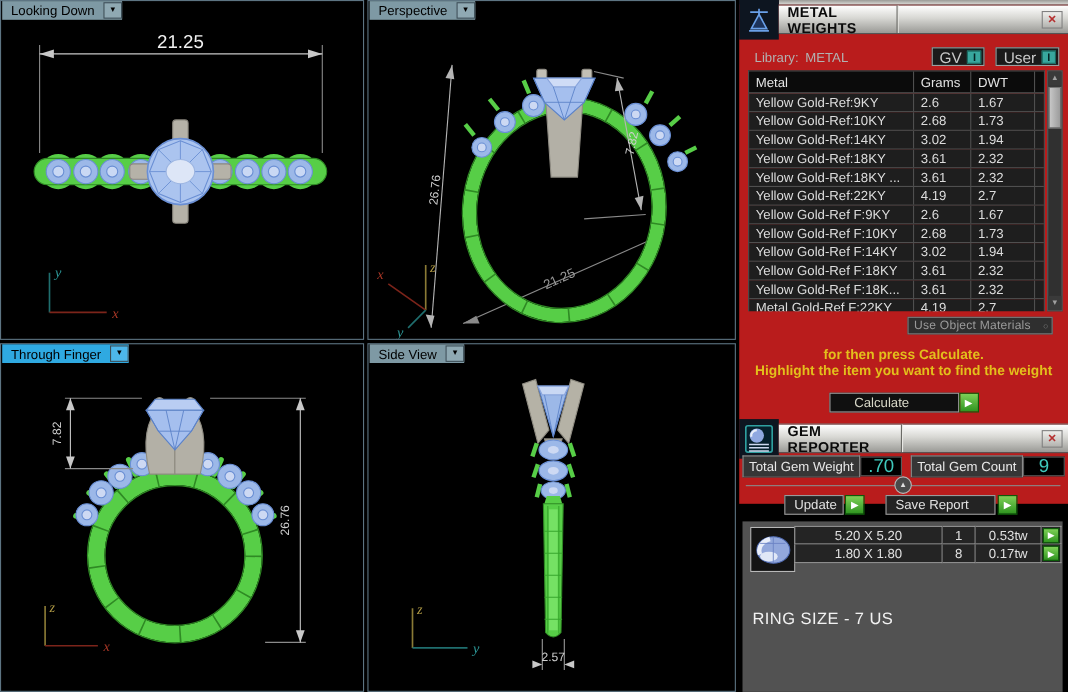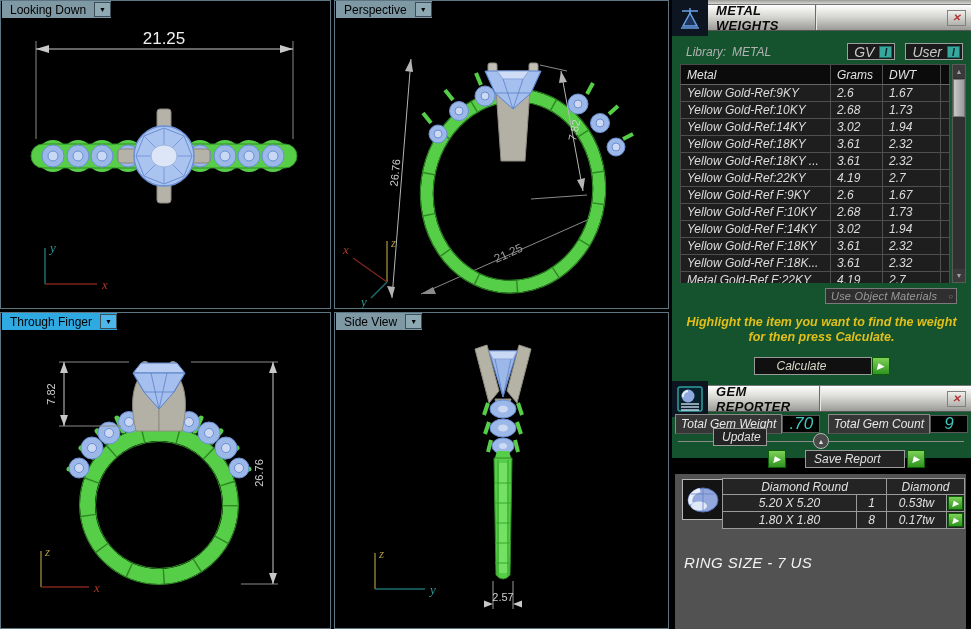--- a/index.html
+++ b/index.html
@@ -20,21 +20,21 @@
   .vp-tab.active { background:#2fa9e1; }
   .vp-tab .dd { width:17px; height:15px; margin-left:8px; display:flex; align-items:center;
                 justify-content:center; background:#8fa9b3; border:1px solid #3c4e57;
                 font-size:7px; color:#000; }
   .vp-tab.active .dd { background:#4db7ea; }
 
   .dim-text { fill:#cfcfcf; font-size:11px; font-family:"Liberation Sans",sans-serif; }
   .axis-label { font-family:"Liberation Serif",serif; font-style:italic; font-size:13px; }
 
   
-  #panel { position:absolute; left:672px; top:0; width:299px; height:458px; background:#14532d;font-style:italic; }
+  #panel { position:absolute; left:672px; top:0; width:299px; height:458px; background:#b91c1c; }
   .top-strip { position:absolute; left:36px; top:0; width:263px; height:4px;
                background:linear-gradient(#9a9a96,#d8d8d4); }
   .top-strip-icon { position:absolute; left:0; top:0; width:36px; height:4px; background:#141c28; }
 
   .p-header { position:absolute; left:36px; right:0; height:27px;
               background:linear-gradient(180deg,#ffffff 0%,#d8d8d4 45%,#9a9a96 100%);
               border-top:1px solid #777; border-bottom:1px solid #555;
               display:flex; align-items:center; }
   .p-header .title { font-size:13px; font-weight:bold; color:#0a0a0a; padding-left:8px;
                      letter-spacing:.3px; width:107px; }
@@ -108,21 +108,21 @@
   .tr-gap { flex:1; }
 
   .divider-row { position:absolute; top:441px; left:6px; right:7px; height:0;
                  border-top:1px solid #8a8a8a; }
   .div-handle { position:absolute; top:433px; left:141px; width:16px; height:16px;
                 border-radius:50%; background:#4a4a4a; border:1px solid #b8b8b8; color:#e0e0e0;
                 font-size:7px; display:flex; align-items:center; justify-content:center; }
 
   .btn-box { position:absolute; height:18px; background:#232323; border:1px solid #9a9a9a;
              color:#e0e0e0; font-size:12px; display:flex; align-items:center; padding-left:8px; }
-  #update-box { top:428px; left:41px; width:54px; }
+  #update-box { top:450px; left:41px; width:54px; }
   #update-go  { position:absolute; top:450px; left:96px; }
   #save-box   { top:450px; left:133px; width:100px; }
   #save-go    { position:absolute; top:450px; left:235px; }
 
   .lower-sec { position:absolute; top:474px; left:3px; width:291px; height:155px; background:#525252; }
   .gem-img { position:absolute; top:5px; left:7px; width:41px; height:41px; background:#131313;
              border:1px solid #b8b8b8; }
   .gem-table { position:absolute; top:4px; left:47px; width:243px; font-size:12px; color:#e0e0e0; }
   .g-row { display:flex; height:17px; }
   .g-cell { border:1px solid #9a9a9a; border-left:none; border-top:none; background:#242424;
@@ -563,22 +563,22 @@
       <div class="sc-thumb"></div>
       <div class="sc-arrow sc-down">▼</div>
     </div>
 
     <div class="use-mat">
       <span class="um-label">Use Object Materials</span>
       <span class="um-box">○</span>
     </div>
 
     <div class="hint">
+      <div>for then press Calculate.</div>
       <div>Highlight the item you want to find the weight</div>
-      <div>for then press Calculate.</div>
     </div>
 
     <div class="calc-row">
       <div class="calc-box">Calculate</div>
       <div class="go-btn">▶</div>
     </div>
 
     <div class="p-icon" id="gr-icon">
       <svg width="26" height="26" viewBox="0 0 26 26">
         <rect x="1" y="1" width="24" height="24" rx="2" fill="#06202c" stroke="#2fa0a0" stroke-width="1.5"></rect>
@@ -617,24 +617,20 @@
         <svg width="39" height="39" viewBox="0 0 39 39">
           <ellipse cx="20" cy="20" rx="15" ry="12" fill="#93a8dc" stroke="#4f6ab0"></ellipse>
           <path d="M8,24 a14,11 0 0 1 9,-14" stroke="#e9eef9" stroke-width="4" fill="none"></path>
           <ellipse cx="16" cy="26" rx="8" ry="4.5" fill="#e9eef9" opacity="0.9"></ellipse>
           <line x1="8" y1="14" x2="31" y2="14" stroke="#6a82c4" stroke-width="0.8"></line>
           <line x1="20" y1="8" x2="20" y2="32" stroke="#6a82c4" stroke-width="0.8"></line>
         </svg>
       </div>
       <div class="gem-table">
         <div class="g-row">
-          <div class="g-cell gh-1">Diamond Round</div>
-          <div class="g-cell gh-2">Diamond</div>
-        </div>
-        <div class="g-row">
           <div class="g-cell gc-size">5.20 X 5.20</div>
           <div class="g-cell gc-count">1</div>
           <div class="g-cell gc-weight">0.53tw</div>
           <div class="g-cell gc-arrow">
               <span class="go-btn">▶</span>
             </div>
         </div>
         <div class="g-row">
           <div class="g-cell gc-size">1.80 X 1.80</div>
           <div class="g-cell gc-count">8</div>

